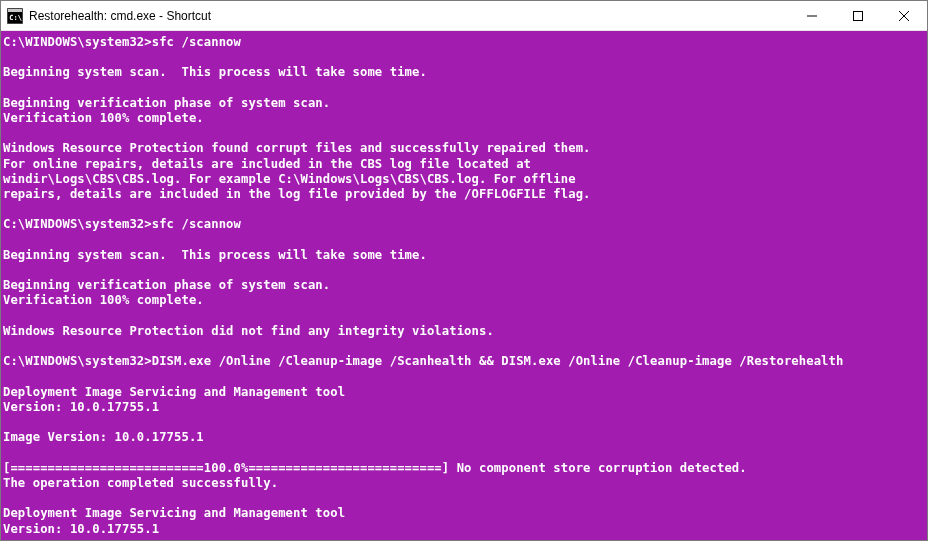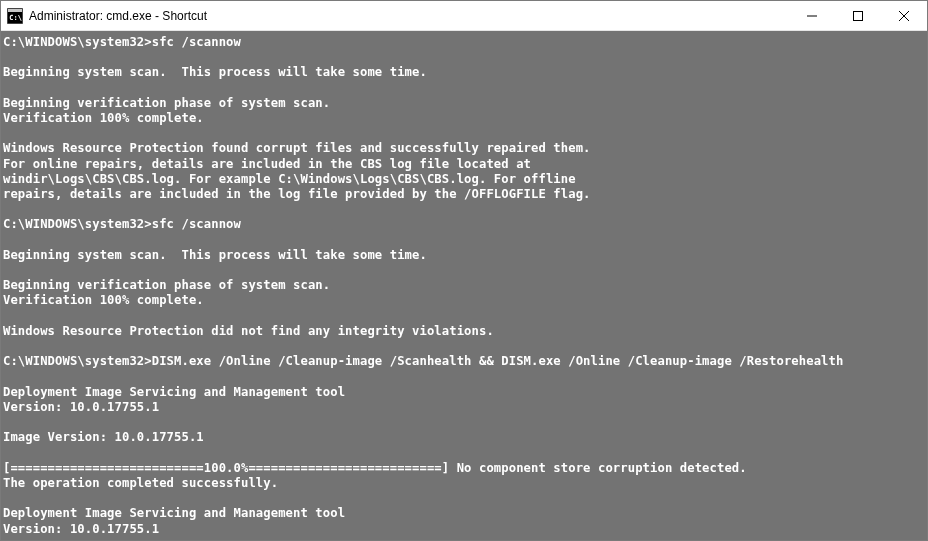--- a/index.html
+++ b/index.html
@@ -6,35 +6,35 @@
     body { width: 928px; height: 541px; font-family: "Segoe UI", Tahoma, sans-serif; background: #fff; }
     .window { width: 928px; height: 541px; border: 1px solid #7a7a7a; display: flex; flex-direction: column; background: #fff; }
     .titlebar { height: 30px; background: #fff; display: flex; align-items: center; padding: 0 0 0 6px; border-bottom: 1px solid #e5e5e5; flex: 0 0 auto; }
     .titlebar-icon { width: 16px; height: 16px; display: flex; align-items: center; justify-content: center; margin-right: 6px; }
     .titlebar-icon svg { width: 16px; height: 16px; }
     .titlebar-title { font-size: 12px; color: #000; flex: 0 0 auto; }
     .titlebar-spacer { flex: 1 1 auto; }
     .win-controls { display: flex; height: 100%; }
     .win-btn { width: 46px; height: 100%; display: flex; align-items: center; justify-content: center; background: transparent; border: none; font-family: inherit; }
     .win-btn svg { width: 10px; height: 10px; }
-    .terminal { flex: 1 1 auto; background: #737373; color: #fff; font-family: Consolas, "Lucida Console", monospace; font-size: 12.2px; line-height: 15.2px; padding: 4px 2px 2px 2px; white-space: pre; overflow: hidden; font-weight: bold; letter-spacing: 0.1px; }
+    .terminal { flex: 1 1 auto; background: #a21caf; color: #fff; font-family: Consolas, "Lucida Console", monospace; font-size: 12.2px; line-height: 15.2px; padding: 4px 2px 2px 2px; white-space: pre; overflow: hidden; font-weight: bold; letter-spacing: 0.1px; }
   </style>
 </head>
 <body>
 
 <div class="window">
   <div class="titlebar">
     <span class="titlebar-icon">
       <svg viewBox="0 0 16 16">
         <rect x="0" y="0" width="16" height="16" fill="#000" stroke="#888" stroke-width="1"></rect>
         <rect x="1" y="1" width="14" height="3" fill="#c8c8c8"></rect>
         <text x="2.3" y="12" font-size="7" fill="#fff" font-family="Consolas,monospace" font-weight="bold">C:\</text>
       </svg>
     </span>
-    <span class="titlebar-title">Administrator: cmd.exe - Shortcut</span>
+    <span class="titlebar-title">Restorehealth: cmd.exe - Shortcut</span>
     <span class="titlebar-spacer"></span>
     <div class="win-controls">
       <button class="win-btn">
         <svg viewBox="0 0 10 10">
             <line x1="0" y1="5" x2="10" y2="5" stroke="#000" stroke-width="1"></line>
           </svg>
       </button>
       <button class="win-btn">
         <svg viewBox="0 0 10 10">
             <rect x="0.5" y="0.5" width="9" height="9" fill="none" stroke="#000" stroke-width="1"></rect>

